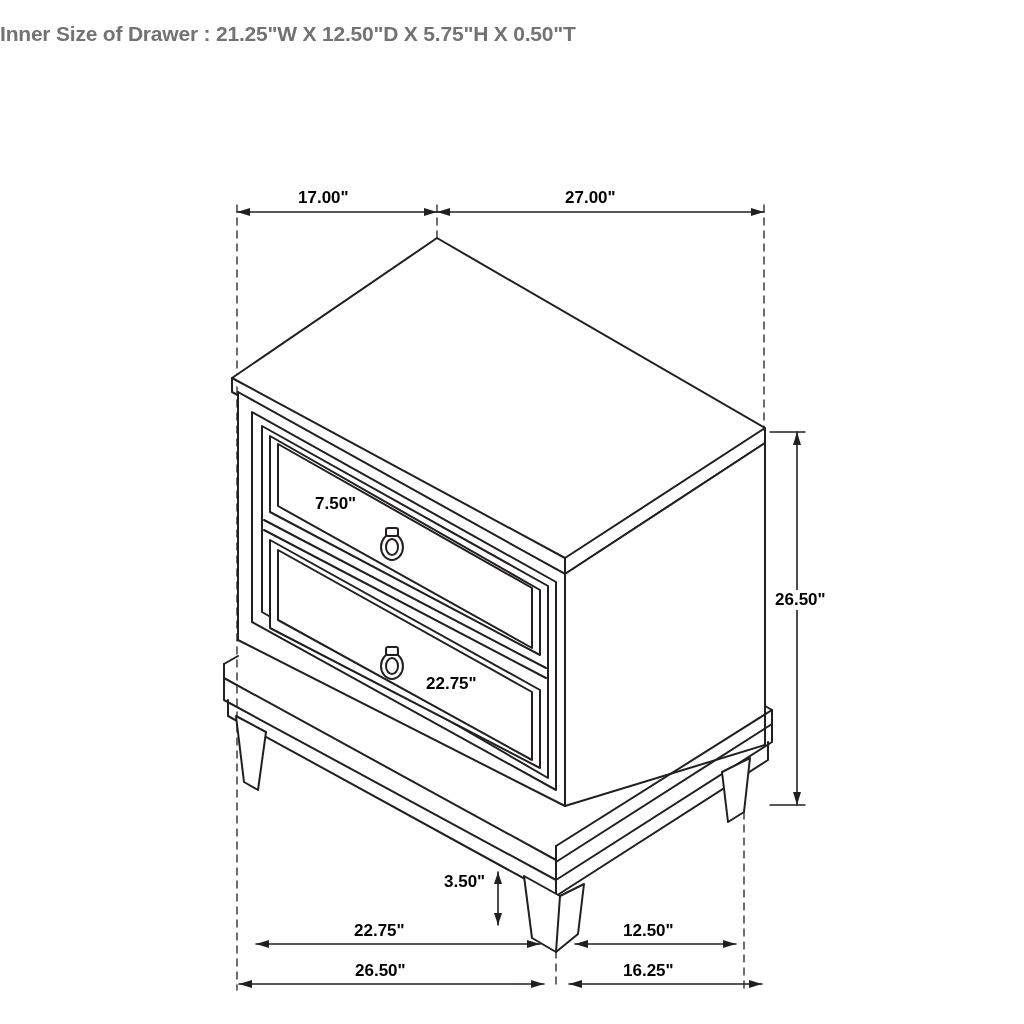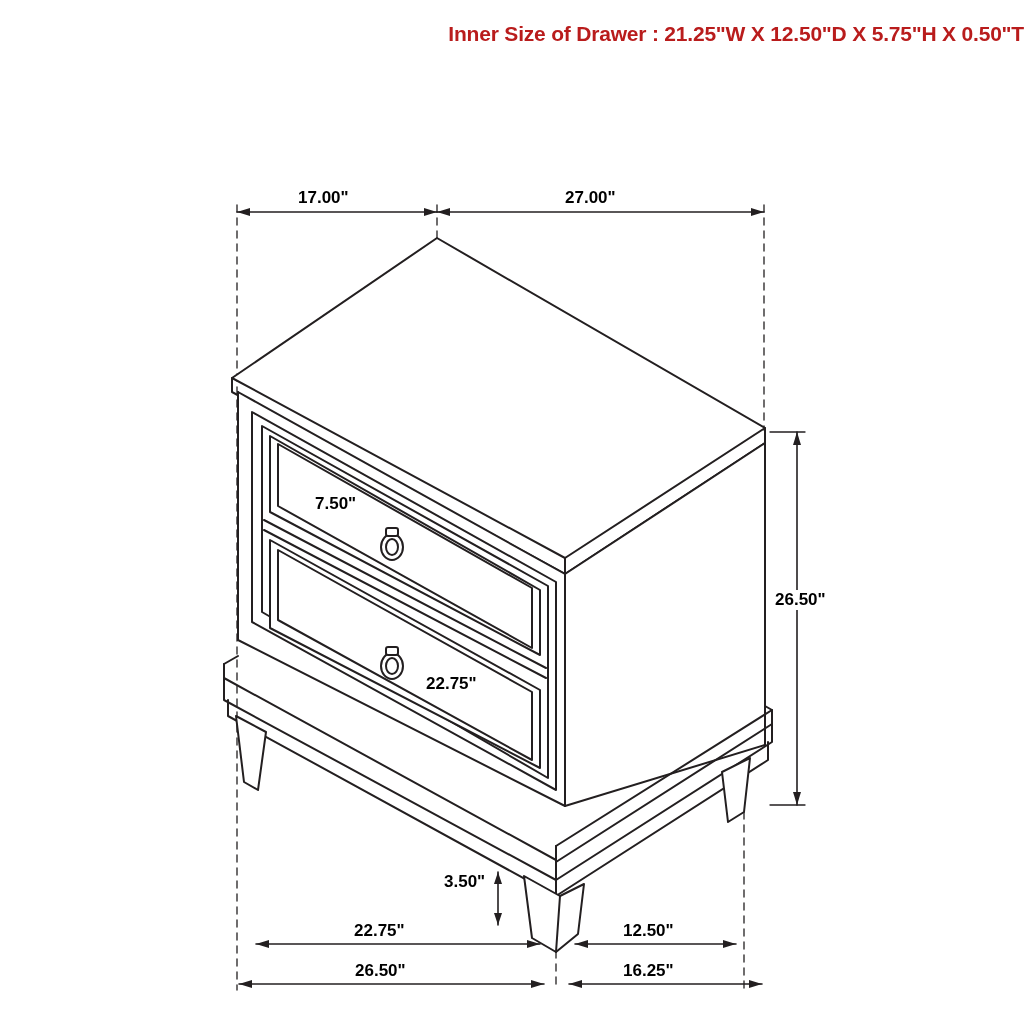--- a/index.html
+++ b/index.html
@@ -17,24 +17,24 @@
   #stage {
     position: relative;
     width: 1024px;
     height: 1024px;
   }
   #title {
     position: absolute;
     top: 22px;
     left: 0;
     width: 1024px;
-    text-align: right;
+    text-align: left;
     font-size: 21px;
     font-weight: bold;
-    color: #b91c1c;
+    color: #737373;
     letter-spacing: -0.2px;
   }
   svg.diagram {
     position: absolute;
     top: 0;
     left: 0;
     width: 1024px;
     height: 1024px;
   }
   .dim-label {

